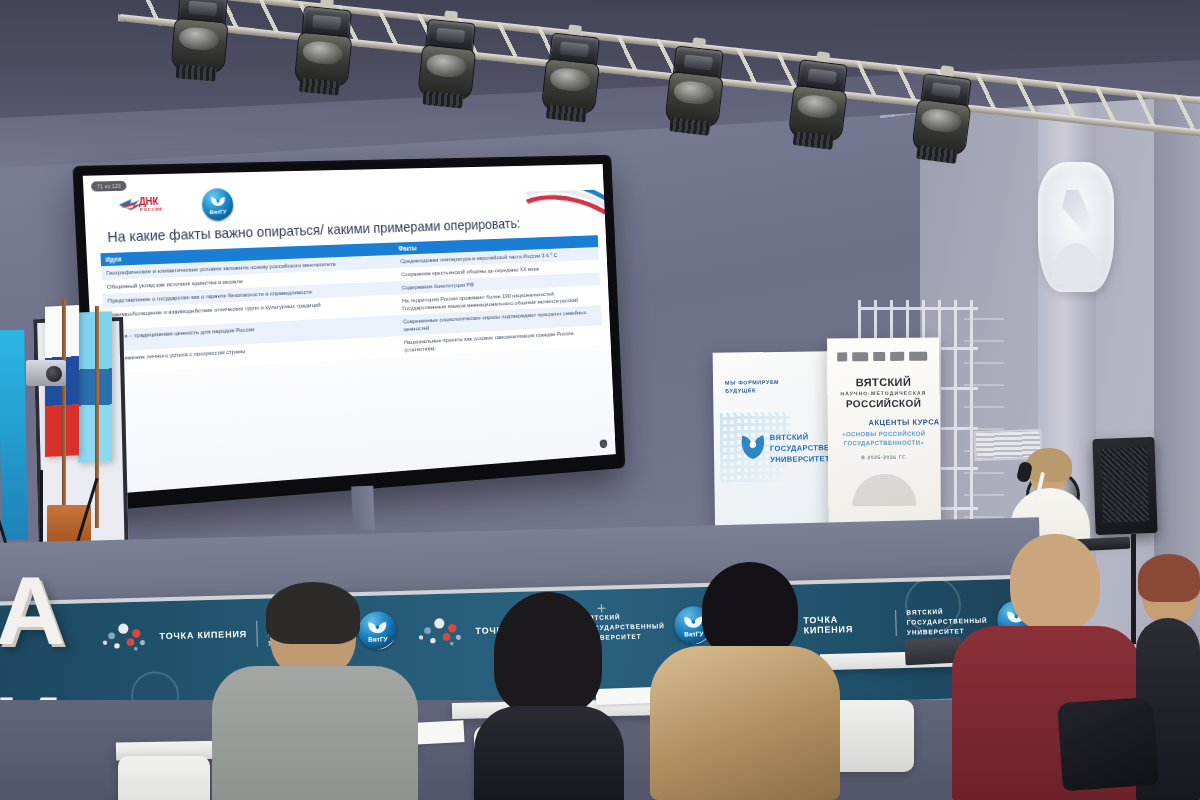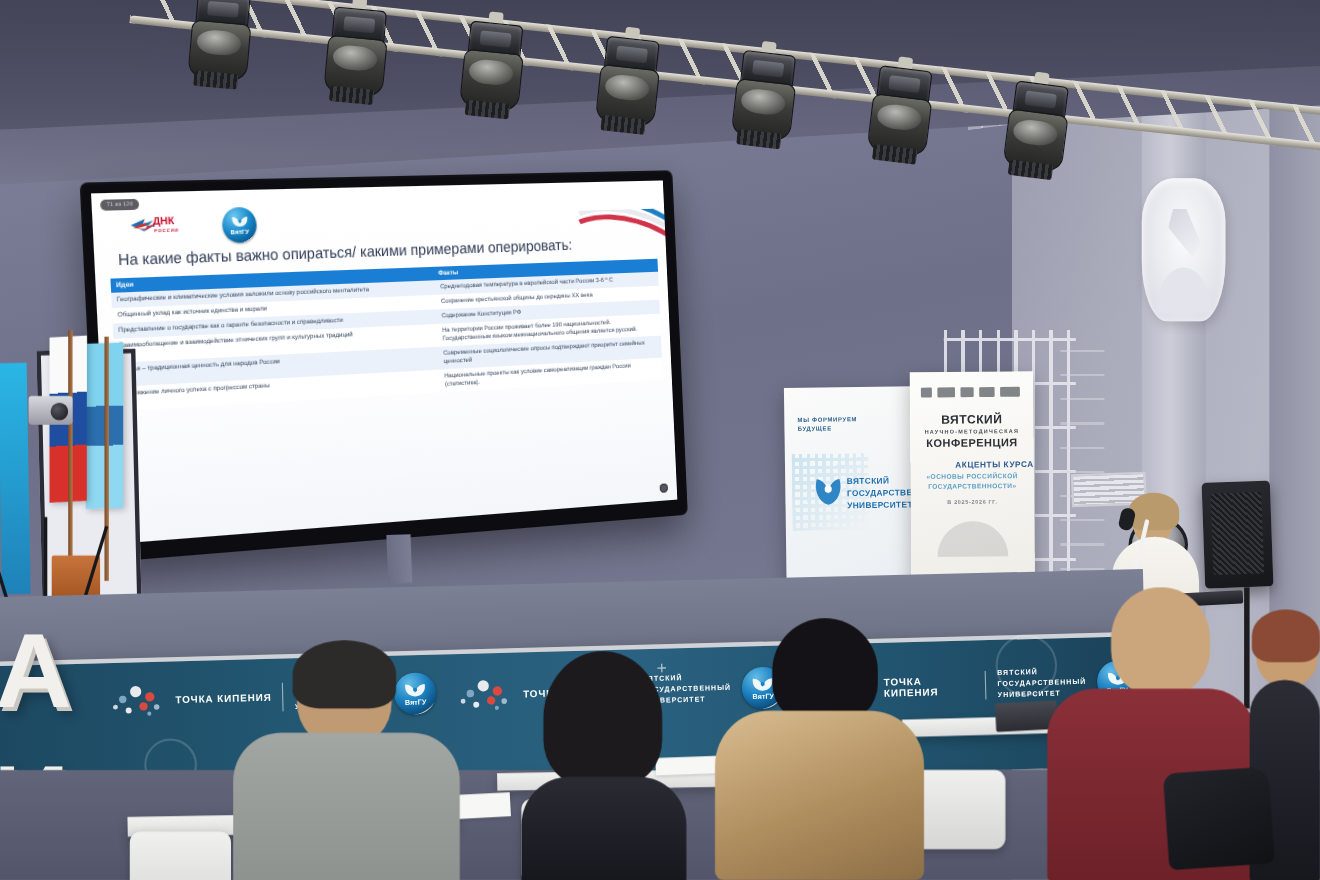--- a/index.html
+++ b/index.html
@@ -419,21 +419,21 @@
   <div class="banner banner-b">
     <div class="bb-logos">
       <div class="bb-lg" style="width:10px"></div>
       <div class="bb-lg" style="width:16px"></div>
       <div class="bb-lg" style="width:12px"></div>
       <div class="bb-lg" style="width:14px"></div>
       <div class="bb-lg" style="width:18px"></div>
     </div>
     <div class="bb-t1">ВЯТСКИЙ</div>
     <div class="bb-t2">НАУЧНО-МЕТОДИЧЕСКАЯ</div>
-    <div class="bb-t3">КОНФЕРЕНЦИЯ</div>
+    <div class="bb-t3">РОССИЙСКОЙ</div>
     <div class="bb-t4">АКЦЕНТЫ КУРСА</div>
     <div class="bb-t5">
       <div>«ОСНОВЫ РОССИЙСКОЙ</div>
       <div>ГОСУДАРСТВЕННОСТИ»</div>
     </div>
     <div class="bb-t6">В 2025-2026 ГГ.</div>
     <div class="bb-art"></div>
     <div class="bb-qr"></div>
   </div>
   <div class="banner-stand" style="left:762px;top:548px;width:5px;height:22px;"></div>

